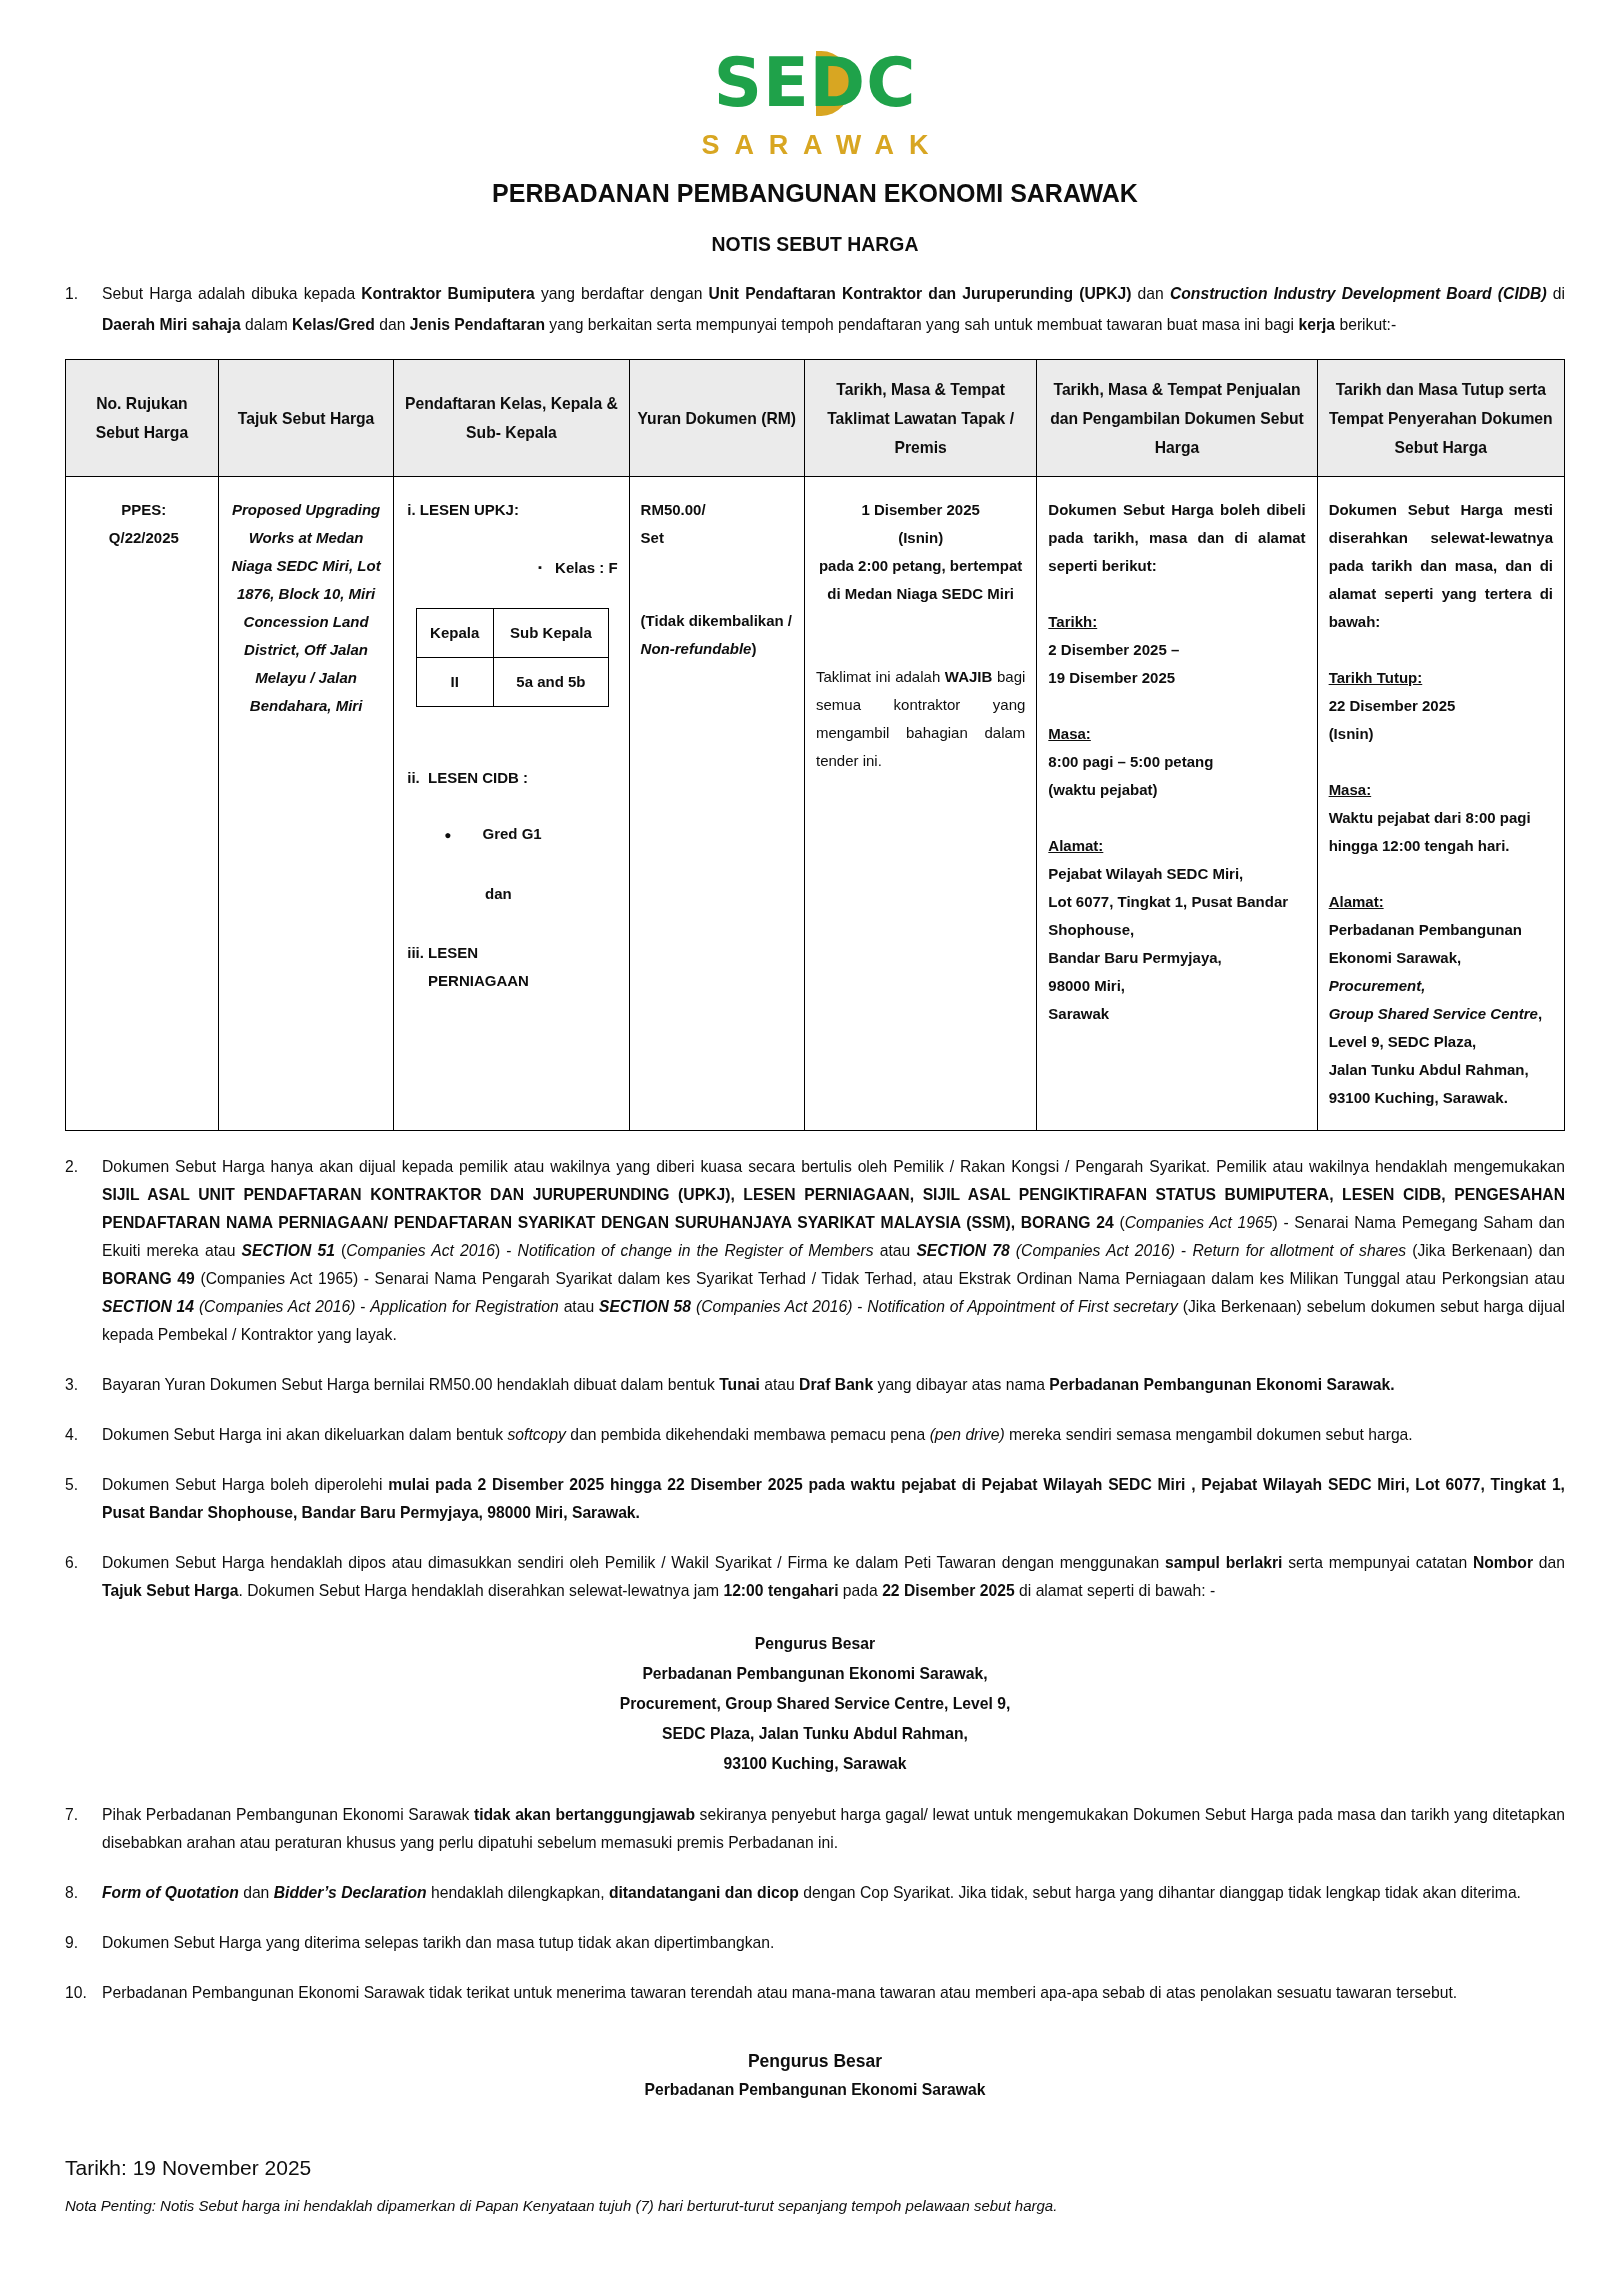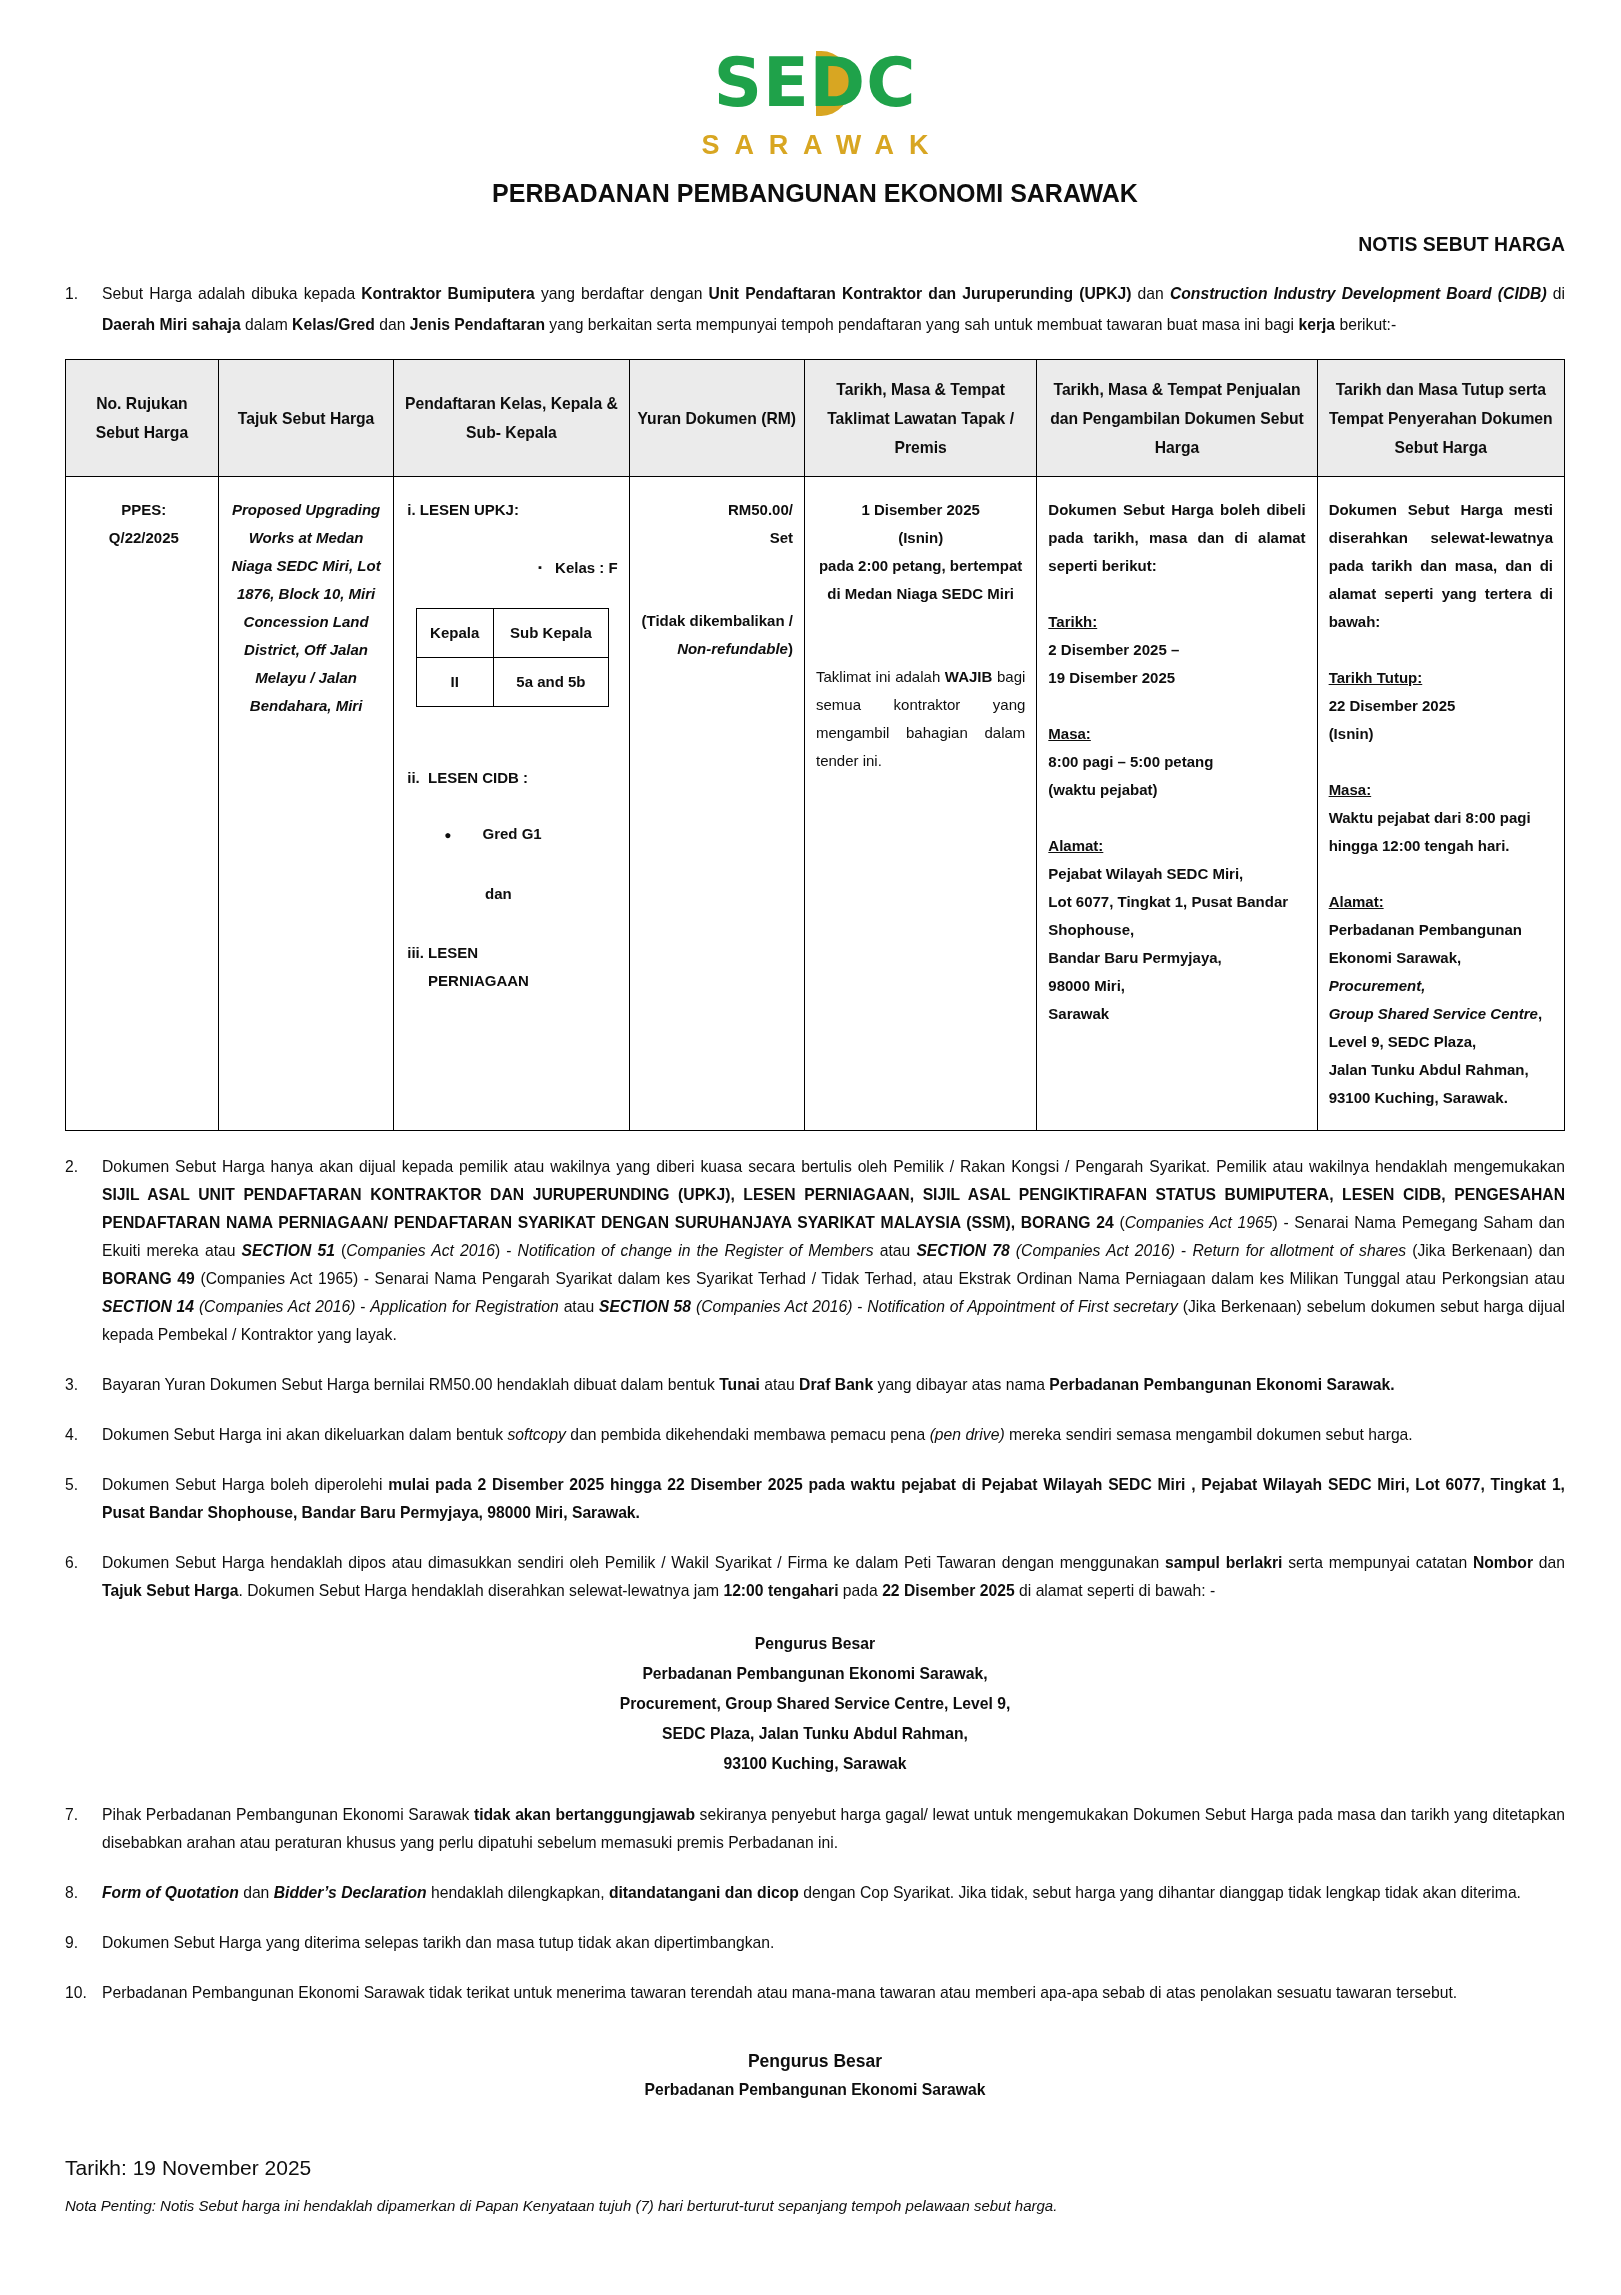--- a/index.html
+++ b/index.html
@@ -35,21 +35,21 @@
     margin-top: 1.8px;
     font-size: 27px;
     font-weight: 700;
     color: #d8a622;
     letter-spacing: 14.8px;
     text-indent: 14.8px;
   }
 
   
   .org-title   { margin-top: 18.5px; text-align: center; font-size: 25px; font-weight: 700; }
-  .notice-title{ margin-top: 25px; text-align: right; font-size: 19.4px; font-weight: 700; }
+  .notice-title{ margin-top: 25px; text-align: center; font-size: 19.4px; font-weight: 700; }
 
   
   .li { display: flex; margin-top: 22px; font-size: 15.7px; }
   .li .num { width: 37px; flex: none; }
   .li .txt { flex: 1; text-align: justify; }
   .li1 { line-height: 31px; }
   .lin { line-height: 28px; }
 
   
   table.main {
@@ -70,21 +70,21 @@
   }
   .main td {
     vertical-align: top;
     font-size: 15px;
     font-weight: 700;
     line-height: 28px;
     padding: 18.5px 11px;
   }
   td.c-ref   { padding-left: 14.8px; text-align: center; }
   td.c-title { text-align: center; font-style: italic; }
-  td.c-fee   { text-align: right; }
+  td.c-fee   { text-align: left; }
   .gap30 { margin-top: 28px; }
   .gap60 { margin-top: 55px; }
   td.c-brief .p1 { text-align: center; }
   td.c-brief .p2 { margin-top: 55px; text-align: justify; font-weight: 400; }
   td.c-sale .p1, td.c-close .p1 { text-align: justify; }
   .lbl { text-decoration: underline; margin-top: 28px; }
   .blk { margin-top: 0; }
 
   
   td.c-reg { padding-left: 13px; }

